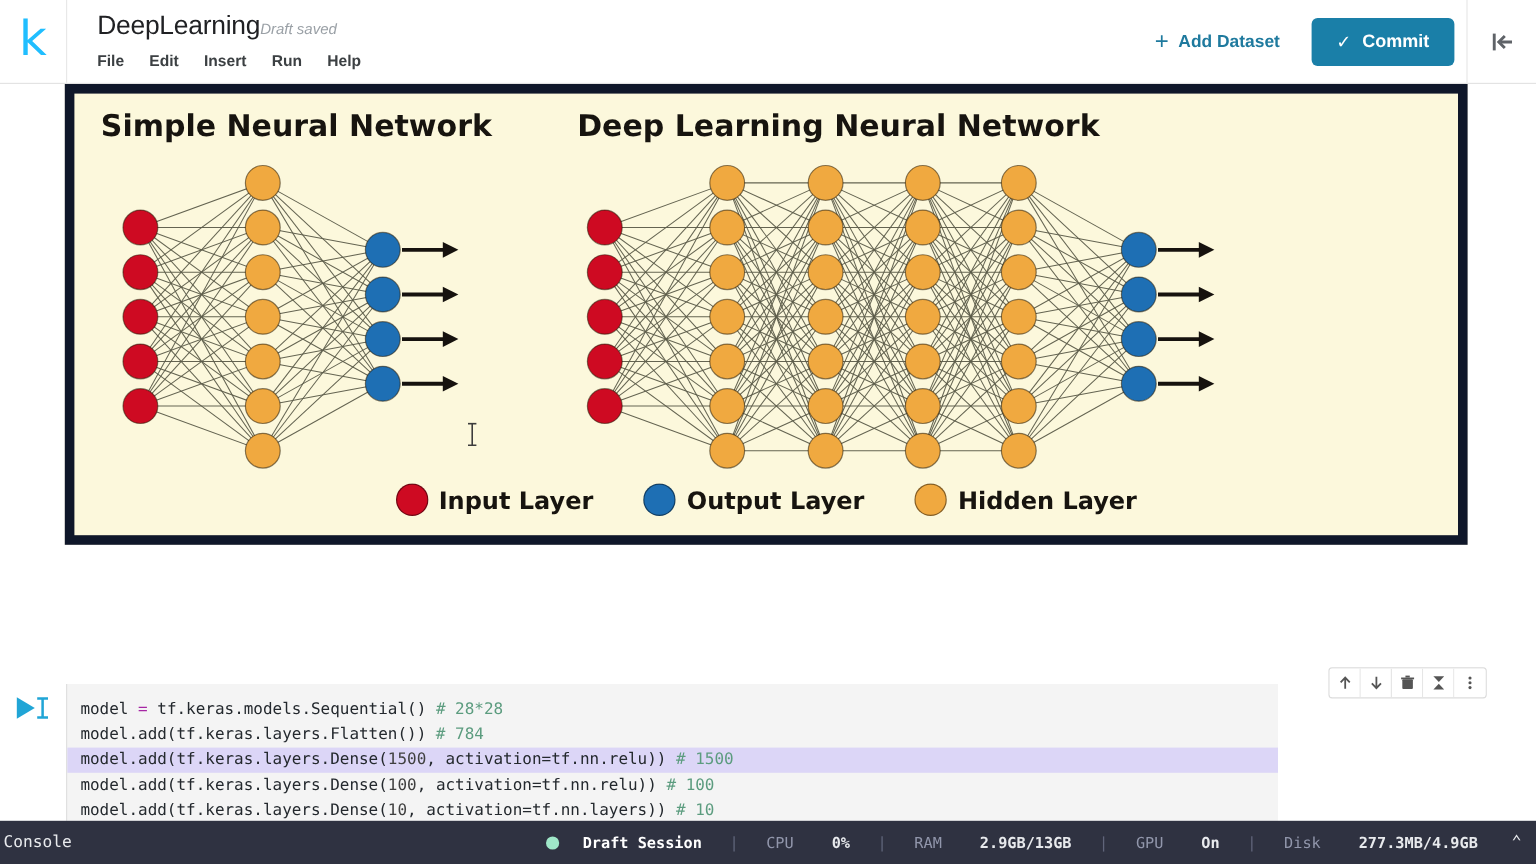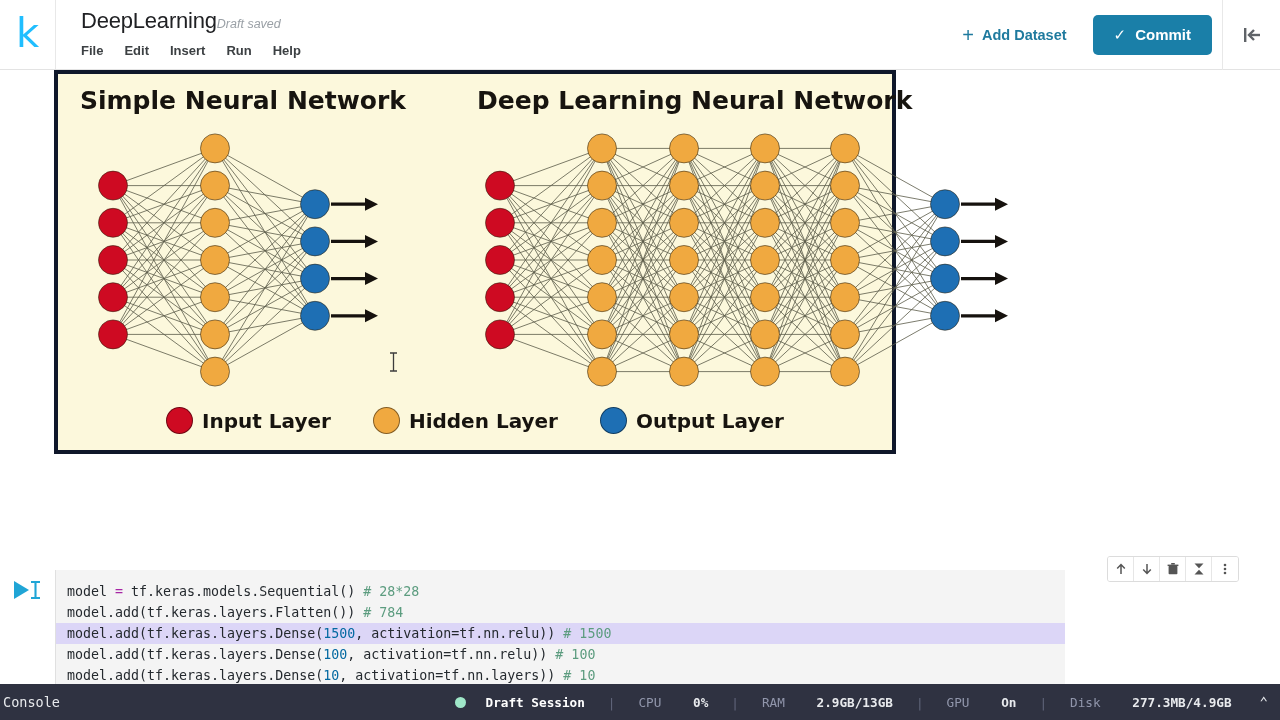--- a/index.html
+++ b/index.html
@@ -67,22 +67,22 @@
 
   
   .notebook {
     position: absolute; left: 0; top: 70px; width: 1280px; height: 614px;
     background: #fff; overflow: hidden;
   }
 
   
   .diagram-wrap {
     position: absolute; left: 54px; top: 0px;
-    width: 842px; height: 384px;
-    background: #FCF8DC; border: 4px solid #0f172a; text-decoration: underline;
+    width: 1169px; height: 384px;
+    background: #FCF8DC; border: 8px solid #0f172a; text-decoration: underline;
   }
   .diagram-titles {
     position: absolute; left: 0; top: 12px; width: 100%; height: 40px;
   }
   .dg-title {
     position: absolute; font-family: "DejaVu Sans", sans-serif;
     font-size: 25px; font-weight: 700; color: #17140f; white-space: nowrap;
   }
   .dg-title.simple { left: 22px; top: 0; }
   .dg-title.deep { left: 419px; top: 0; }
@@ -134,21 +134,21 @@
     padding: 11px 0 0 0;
     overflow: hidden;
   }
   .code-line {
     font-family: "DejaVu Sans Mono", monospace;
     font-size: 13.3px; line-height: 21px; color: #24292e;
     white-space: pre; padding-left: 11px; height: 21px;
   }
   .code-line.hl { background: #DCD6F7; }
   .tok-op  { color: #a626a4; }
-  .tok-num { color: #0369a1; }
+  .tok-num { color: #404040; }
   .tok-cmt { color: #5c9c7f; }
   .tok-pl  { color: #24292e; }
 
   
   .console-bar {
     position: absolute; left: 0; top: 684px; width: 1280px; height: 36px;
     background: #2f3241; display: flex; align-items: center;
     font-family: "DejaVu Sans Mono", monospace;
   }
   .console-label {
@@ -565,26 +565,26 @@
           <line x1="903" y1="241.8" x2="941" y2="241.8" stroke="#16120e" stroke-width="3.2"></line>
           <polygon points="950,241.8 937,235.3 937,248.3" fill="#16120e"></polygon>
         </svg>
 
       <div class="legend">
         <div class="legend-item">
           <span class="legend-dot" id="legdot0" style="background: rgb(206, 10, 34);"></span>
           <span class="legend-label">Input Layer</span>
         </div>
         <div class="legend-item">
+          <span class="legend-dot" id="legdot2" style="background: rgb(30, 111, 180);"></span>
+          <span class="legend-label">Output Layer</span>
+        </div>
+        <div class="legend-item">
           <span class="legend-dot" id="legdot1" style="background: rgb(240, 169, 64);"></span>
           <span class="legend-label">Hidden Layer</span>
-        </div>
-        <div class="legend-item">
-          <span class="legend-dot" id="legdot2" style="background: rgb(30, 111, 180);"></span>
-          <span class="legend-label">Output Layer</span>
         </div>
       </div>
     </div>
 
     <svg class="text-cursor" viewBox="0 0 9 20">
       <path d="M1 1 H8 M4.5 1 V19 M1 19 H8" stroke="#3c3c3c" stroke-width="1.3" fill="none"></path>
     </svg>
 
     <div class="cell-toolbar">
       <div class="tb-btn">

